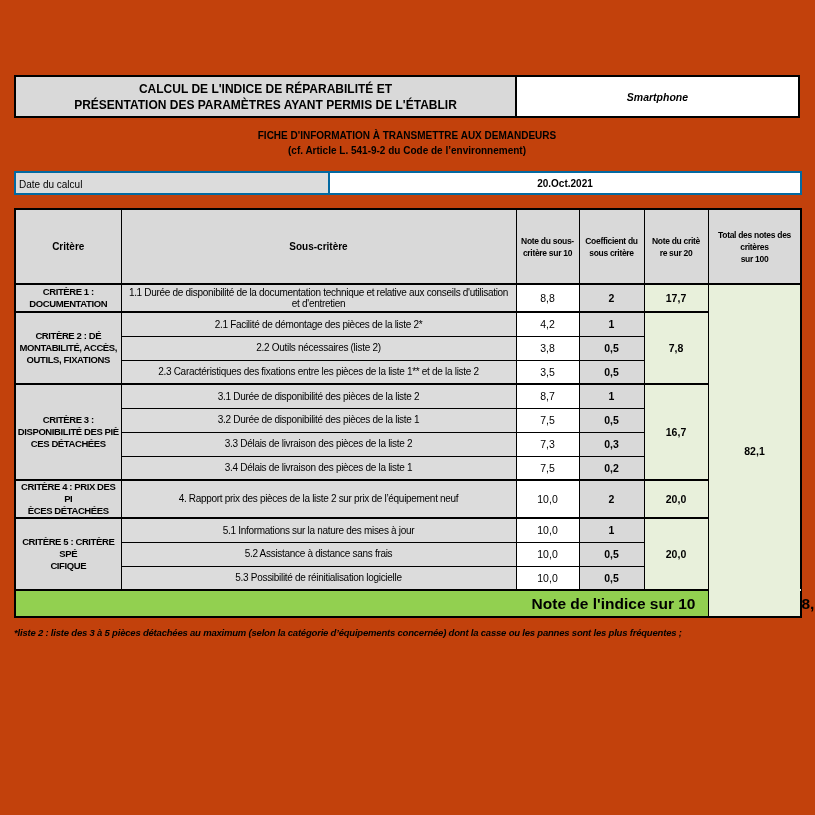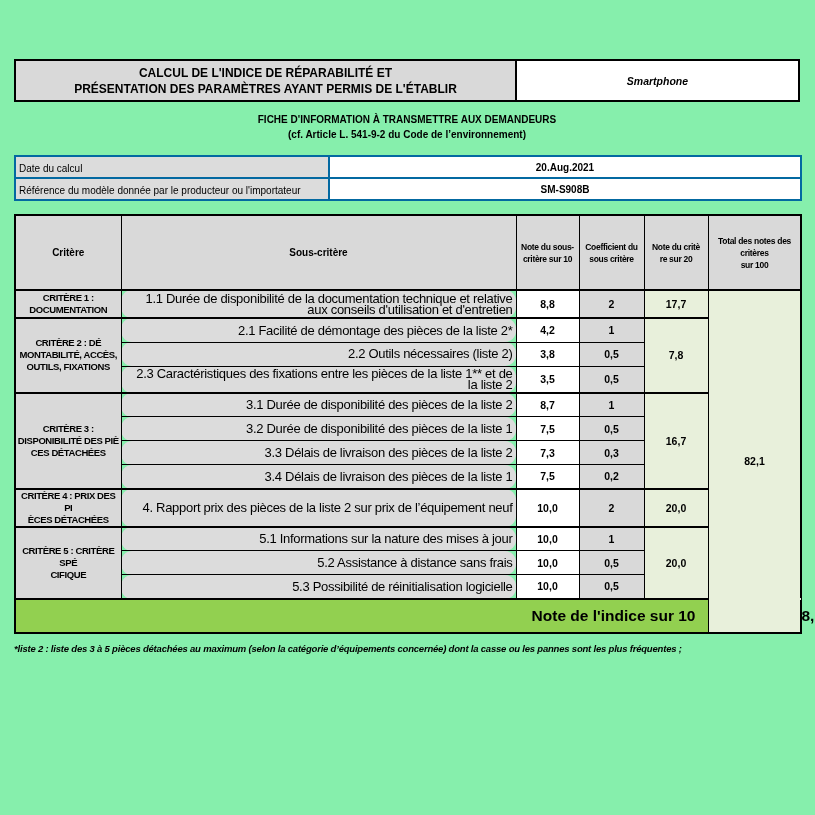--- a/index.html
+++ b/index.html
@@ -1,17 +1,17 @@
 <!DOCTYPE html>
 <html lang="fr"><head>
 <meta charset="utf-8">
 <style>
   * { margin:0; padding:0; box-sizing:border-box; }
   body { background:#ffffff; font-family:"Liberation Sans", sans-serif; color:#000; }
-  .page { width:815px; height:815px; background:#86efac; overflow:hidden; padding-top:59px; }
+  .page { width:815px; height:815px; background:#c2410c; overflow:hidden; padding-top:75px; }
   .pre { white-space:pre-line; }
 
   
   .title-table { width:786px; margin-left:14px; display:flex; border:2px solid #000; height:43px; }
   .title-left { width:501px; background:#d9d9d9; border-right:2px solid #000;
                 display:flex; flex-direction:column; justify-content:center; align-items:center;
                 font-size:12px; font-weight:bold; line-height:16px; text-align:center; }
   .title-right { flex:1; background:#fff; display:flex; justify-content:center; align-items:center;
                  font-size:10.5px; font-weight:bold; font-style:italic; }
 
@@ -27,30 +27,30 @@
   .info-table td.val { width:472px; background:#fff; text-align:center; vertical-align:middle; font-weight:bold; }
 
   
   .score-table { width:786px; margin-left:14px; margin-top:13px; border:2px solid #000; }
   .score-table th, .score-table td { border:1px solid #000; vertical-align:middle; }
   .score-table th { background:#d9d9d9; font-weight:bold; font-size:8.5px; letter-spacing:-0.3px;
                     line-height:12px; text-align:center; height:75px; border-bottom:2px solid #000; }
   .score-table th.th-wide { font-size:10px; letter-spacing:0; }
   td.crit { background:#d9d9d9; font-weight:bold; font-size:9.5px; letter-spacing:-0.4px;
             line-height:12px; text-align:center; padding:0 1px; }
-  td.sub  { background:#dcdcdc; font-size:13px; letter-spacing:-0.3px; line-height:11.5px;
-            text-align:right; padding:1px 3px;border-radius:11px; }
-  td.note { background:#ffffff; font-weight:bold; font-size:10.5px; text-align:center; }
+  td.sub  { background:#dcdcdc; font-size:10px; letter-spacing:-0.3px; line-height:11.5px;
+            text-align:center; padding:1px 3px; }
+  td.note { background:#ffffff; font-weight:normal; font-size:10.5px; text-align:center; }
   td.coef { background:#d9d9d9; font-weight:bold; font-size:10.5px; text-align:center; }
   td.s20  { background:#e8f0db; font-weight:bold; font-size:10.5px; text-align:center; }
   td.total{ background:#e8f0db; font-weight:bold; font-size:10.5px; text-align:center; }
   tr.gt > td { border-top:2px solid #000; }
   tr.h24 { height:24px; }
   tr.h28 { height:28px; }
-  tr.final { height:34px; }
+  tr.final { height:27px; }
   tr.final td { border-top:2px solid #000; background:#92d050; }
   td.final-label { text-align:right; font-weight:bold; font-size:15.5px; padding-right:12px; }
   td.final-value { text-align:center; font-weight:bold; font-size:15.5px; }
 
   
   .footnotes { margin:7px 0 0 14px; width:790px; font-size:9.5px; font-style:italic;
                font-weight:bold; line-height:16.5px; letter-spacing:-0.2px; }
 </style>
 </head>
 <body>
@@ -69,25 +69,21 @@
 
   <div class="subtitle">
     <div>FICHE D'INFORMATION À TRANSMETTRE AUX DEMANDEURS</div>
     <div>(cf. Article L. 541-9-2 du Code de l’environnement)</div>
   </div>
 
   <table class="info-table">
     <tbody>
       <tr>
         <td class="lbl">Date du calcul</td>
-        <td class="val">20.Aug.2021</td>
-      </tr>
-      <tr>
-        <td class="lbl">Référence du modèle donnée par le producteur ou l'importateur</td>
-        <td class="val">SM-S908B</td>
+        <td class="val">20.Oct.2021</td>
       </tr>
     </tbody>
   </table>
 
   <table class="score-table">
     <colgroup>
       <col style="width:106px">
         <col style="width:395px">
         <col style="width:63px">
       <col style="width:65px">

